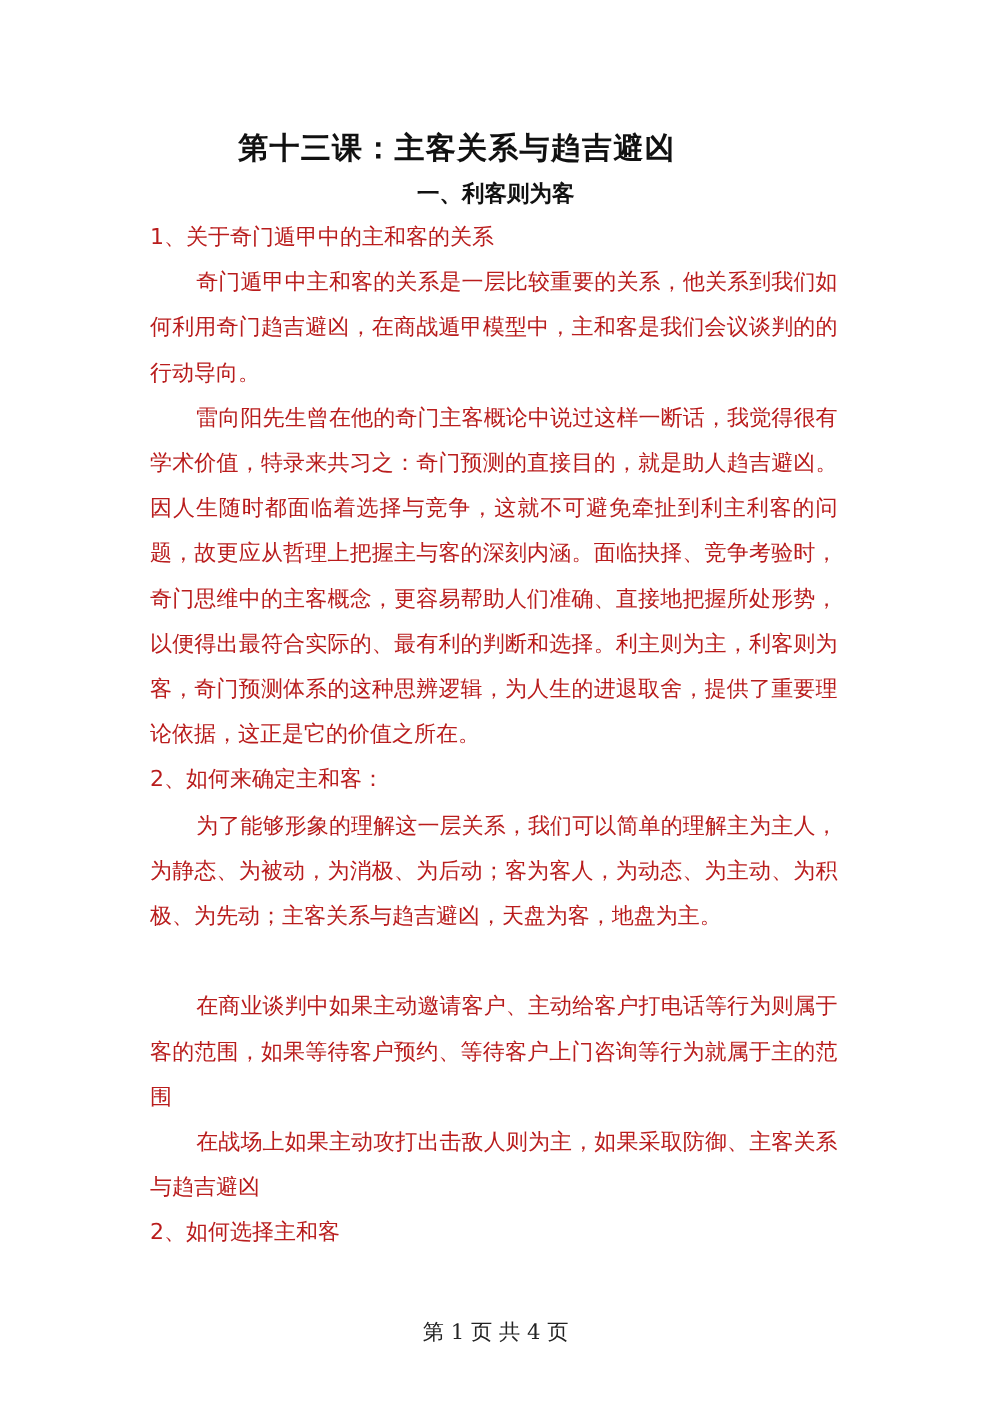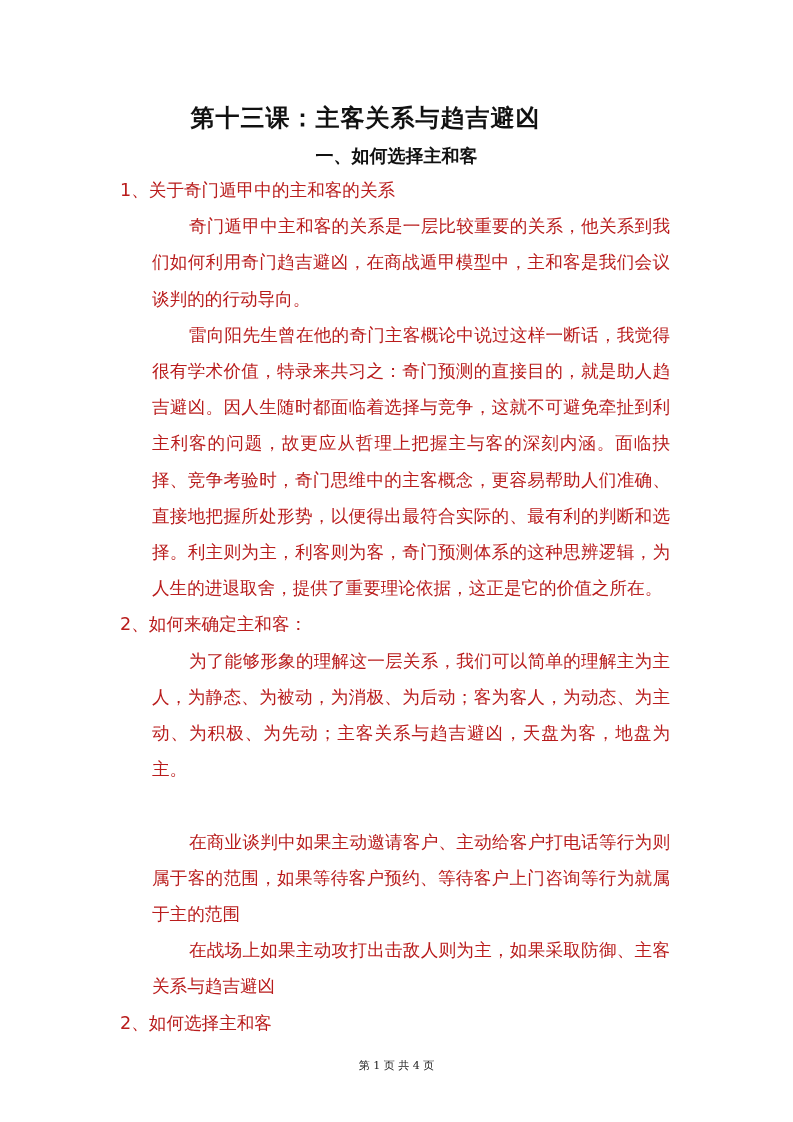--- a/index.html
+++ b/index.html
@@ -18,34 +18,34 @@
       position: absolute; left: 0; top: 140px; width: 793px;
       text-align: center; font-size: 18px; font-weight: bold;
       line-height: 32px; color: #111;
     }
     .body {
       position: absolute; left: 120px; top: 172px; width: 550px;
       font-size: 17.6px; line-height: 36.2px; color: #b91c1c;
       text-align: justify;
     }
     .body p { margin: 0; }
-    .body .indent { text-indent: 2.1em; margin-left: 32px; }
+    .body .indent { text-indent: 2.1em; }
     .body .blank { height: 36.2px; }
     .footer {
       position: absolute; left: 0; top: 1058px; width: 793px;
       text-align: center; font-family: "DejaVu Serif", serif;
-      font-size: 11px; color: #222; line-height: 16px;
+      font-size: 17px; color: #222; line-height: 16px;
     }
   </style>
 </head>
 <body>
 
 <div class="page">
   <div class="title">第十三课：主客关系与趋吉避凶</div>
-  <div class="subtitle">一、如何选择主和客</div>
+  <div class="subtitle">一、利客则为客</div>
 
   <div class="body">
     <p>1、关于奇门遁甲中的主和客的关系</p>
     <p class="indent">奇门遁甲中主和客的关系是一层比较重要的关系，他关系到我们如何利用奇门趋吉避凶，在商战遁甲模型中，主和客是我们会议谈判的的行动导向。</p>
     <p class="indent">雷向阳先生曾在他的奇门主客概论中说过这样一断话，我觉得很有学术价值，特录来共习之：奇门预测的直接目的，就是助人趋吉避凶。因人生随时都面临着选择与竞争，这就不可避免牵扯到利主利客的问题，故更应从哲理上把握主与客的深刻内涵。面临抉择、竞争考验时，奇门思维中的主客概念，更容易帮助人们准确、直接地把握所处形势，以便得出最符合实际的、最有利的判断和选择。利主则为主，利客则为客，奇门预测体系的这种思辨逻辑，为人生的进退取舍，提供了重要理论依据，这正是它的价值之所在。</p>
     <p>2、如何来确定主和客：</p>
     <p class="indent">为了能够形象的理解这一层关系，我们可以简单的理解主为主人，为静态、为被动，为消极、为后动；客为客人，为动态、为主动、为积极、为先动；主客关系与趋吉避凶，天盘为客，地盘为主。</p>
     <p class="blank"></p>
     <p class="indent">在商业谈判中如果主动邀请客户、主动给客户打电话等行为则属于客的范围，如果等待客户预约、等待客户上门咨询等行为就属于主的范围</p>
     <p class="indent">在战场上如果主动攻打出击敌人则为主，如果采取防御、主客关系与趋吉避凶</p>

